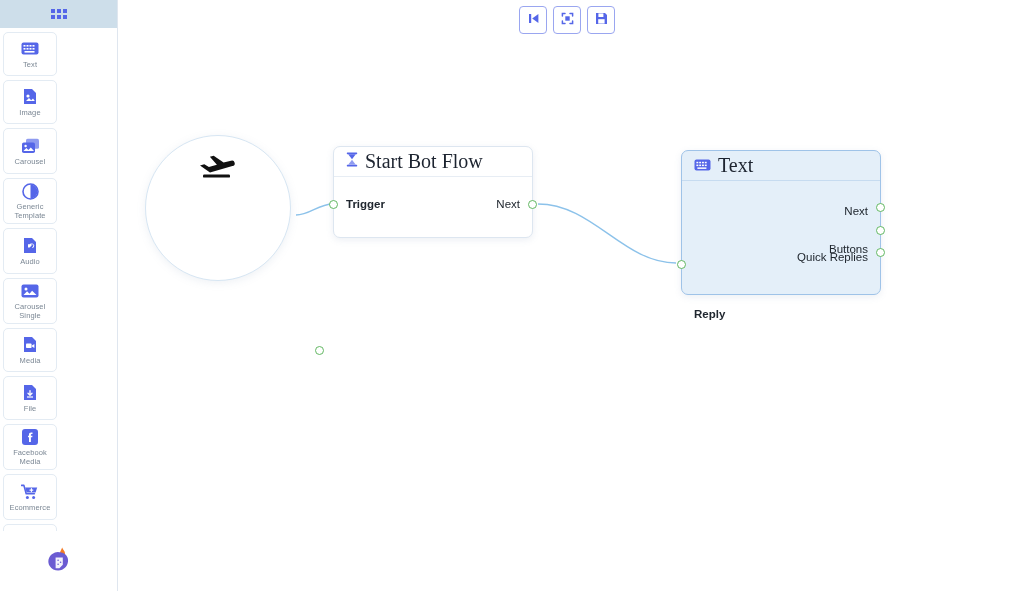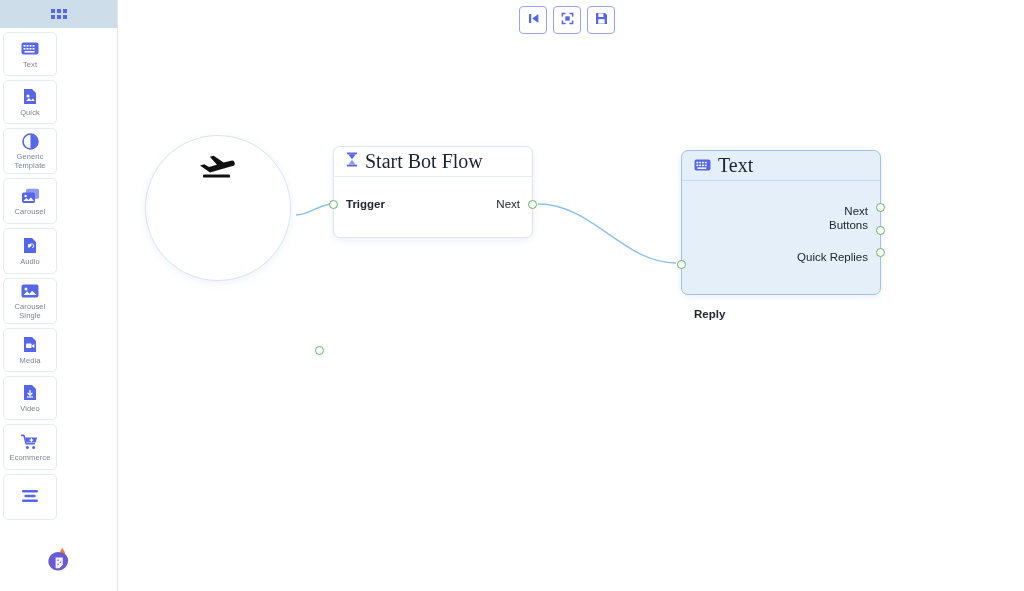--- a/index.html
+++ b/index.html
@@ -197,47 +197,47 @@
       </div>
 
       <div class="tile">
         <span class="ticon">
           <svg width="14" height="17" viewBox="0 0 14 17">
               <path d="M1 1h8l4 4v11H1z" fill="#5566e8"></path>
               <circle cx="5" cy="8" r="1.6" fill="#ffffff"></circle>
               <path d="M3 13l3-3 2.2 2.2L10 10.5 11.8 13z" fill="#ffffff"></path>
             </svg>
         </span>
-        <span class="tlabel">Quick</span>
-      </div>
-
-      <div class="tile tall">
-        <span class="ticon">
-          <svg width="17" height="17" viewBox="0 0 17 17">
-              <circle cx="8.5" cy="8.5" r="7.5" fill="none" stroke="#5566e8" stroke-width="1.6"></circle>
-              <path d="M8.5 1.6a6.9 6.9 0 0 1 0 13.8z" fill="#5566e8"></path>
-            </svg>
-        </span>
-        <span class="tlabel">Generic Template</span>
+        <span class="tlabel">Image</span>
       </div>
 
       <div class="tile tall">
         <span class="ticon">
           <svg width="19" height="16" viewBox="0 0 19 16">
               <rect x="5" y="0.8" width="13" height="10" rx="1.6" fill="#8f9bf0"></rect>
               <rect x="1" y="4.5" width="13" height="10.5" rx="1.8" fill="#5566e8"></rect>
               <circle cx="4.6" cy="8" r="1.2" fill="#ffffff"></circle>
               <path d="M2.4 13l3-3 2 2 2.4-2.6L13 13z" fill="#ffffff"></path>
             </svg>
         </span>
         <span class="tlabel">Carousel</span>
       </div>
 
       <div class="tile tall">
         <span class="ticon">
+          <svg width="17" height="17" viewBox="0 0 17 17">
+              <circle cx="8.5" cy="8.5" r="7.5" fill="none" stroke="#5566e8" stroke-width="1.6"></circle>
+              <path d="M8.5 1.6a6.9 6.9 0 0 1 0 13.8z" fill="#5566e8"></path>
+            </svg>
+        </span>
+        <span class="tlabel">Generic Template</span>
+      </div>
+
+      <div class="tile tall">
+        <span class="ticon">
           <svg width="14" height="17" viewBox="0 0 14 17">
               <path d="M1 1h8l4 4v11H1z" fill="#5566e8"></path>
               <path d="M5 7.2v3.2h1.6l2-1.8V6l-2 1.2z" fill="#ffffff"></path>
               <path d="M9.6 6.6a3 3 0 0 1 0 4.4" stroke="#ffffff" stroke-width="1" fill="none"></path>
             </svg>
         </span>
         <span class="tlabel">Audio</span>
       </div>
 
       <div class="tile tall">
@@ -263,23 +263,32 @@
       </div>
 
       <div class="tile">
         <span class="ticon">
           <svg width="14" height="17" viewBox="0 0 14 17">
               <path d="M1 1h8l4 4v11H1z" fill="#5566e8"></path>
               <path d="M7 6.6v4.2M5 9.2l2 2 2-2" stroke="#ffffff" stroke-width="1.3" fill="none" stroke-linecap="round" stroke-linejoin="round"></path>
               <rect x="4" y="12.4" width="6" height="1.2" fill="#ffffff"></rect>
             </svg>
         </span>
-        <span class="tlabel">Video</span>
-      </div>
-
+        <span class="tlabel">File</span>
+      </div>
+
+      <div class="tile tall">
+        <span class="ticon">
+          <svg width="16" height="16" viewBox="0 0 16 16">
+              <rect width="16" height="16" rx="3" fill="#5566e8"></rect>
+              <path d="M10.2 8.3H8.9V13H7V8.3H6V6.7h1V5.6C7 4.3 7.6 3.4 9.2 3.4h1.3V5H9.7c-.5 0-.8.2-.8.7v1h1.6z" fill="#ffffff"></path>
+            </svg>
+        </span>
+        <span class="tlabel">Facebook Media</span>
+      </div>
 
       <div class="tile tall">
         <span class="ticon">
           <svg width="18" height="16" viewBox="0 0 18 16">
               <path d="M0.6 1.4h2.3l2.3 8.4h8.2" stroke="#5566e8" stroke-width="1.6" fill="none" stroke-linecap="round" stroke-linejoin="round"></path>
               <path d="M4.2 3.6h12l-1.6 5H5.6z" fill="#5566e8"></path>
               <circle cx="6.4" cy="13.6" r="1.5" fill="#5566e8"></circle>
               <circle cx="12.6" cy="13.6" r="1.5" fill="#5566e8"></circle>
               <path d="M10.4 4.6v3M8.9 6.1h3" stroke="#ffffff" stroke-width="1.1" stroke-linecap="round"></path>
             </svg>
@@ -403,21 +412,21 @@
                 <rect x="8" y="5.6" width="1.9" height="1.5"></rect>
                 <rect x="10.8" y="5.6" width="1.9" height="1.5"></rect>
                 <rect x="3.4" y="8.4" width="9" height="1.5"></rect>
               </g>
             </svg>
         </span>
         <span class="ntitle">Text</span>
       </div>
       <div class="nbody">
         <span class="port-label right" style="top:24px;">Next</span>
-        <span class="port-label right" style="top:38px;">Buttons</span>
+        <span class="port-label right" style="top:62px;">Buttons</span>
         <span class="port-label right" style="top:70px;">Quick Replies</span>
         <span class="port-label left" style="top:81px;margin-top:46px;">Reply</span>
       </div>
       <span class="port" style="right:-5px; top:52px;"></span>
       <span class="port" style="right:-5px; top:75px;"></span>
       <span class="port" style="right:-5px; top:97px;"></span>
       <span class="port" style="left:-5px; top:109px;"></span>
     </div>
 
   </div>

